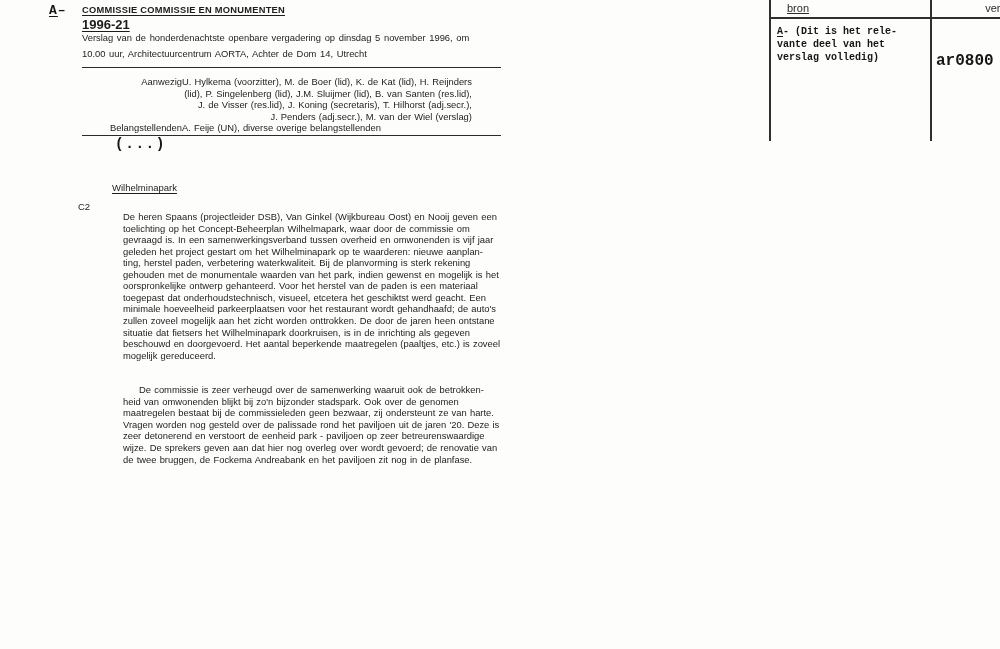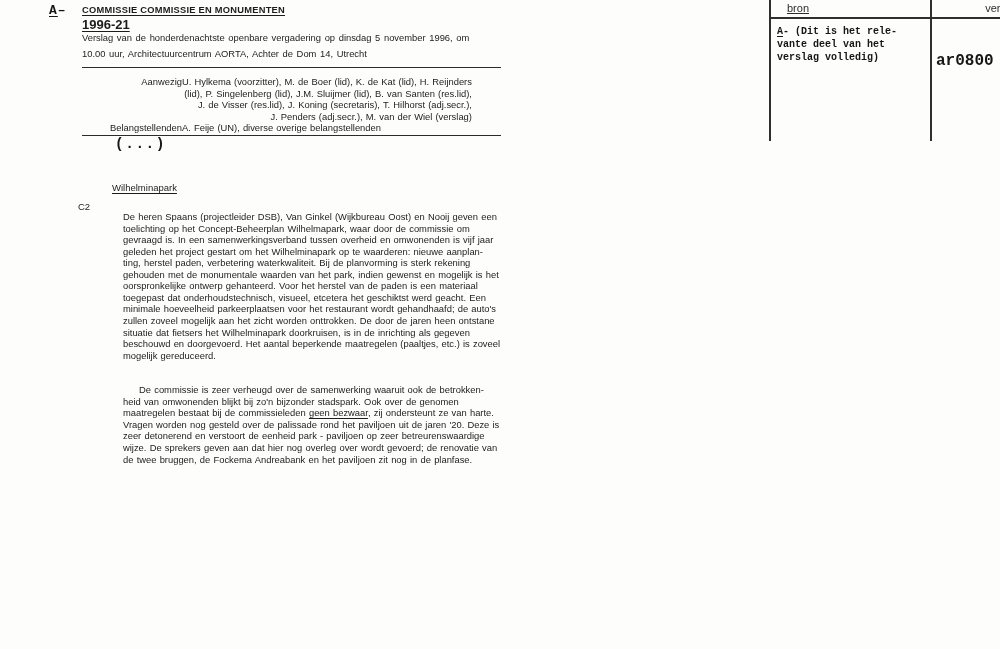--- a/index.html
+++ b/index.html
@@ -91,21 +91,21 @@
     text-underline-offset: 2px;
   }
   .section-body {
     left: 112px; top: 188px;
     font-size: 9.4px;
     line-height: 11.55px;
     white-space: pre;
     word-spacing: 0.6px;
     margin-left: 11px;
   }
-  .u-inline { text-decoration: underline; text-underline-offset: 2px; }
+  .u-inline { text-underline-offset: 2px; }
 
   
   .tline { background: #2f2f2f; }
   .vline1 { left: 769px; top: 0; width: 1.6px; height: 141px; }
   .vline2 { left: 930px; top: 0; width: 1.6px; height: 141px; }
   .hline  { left: 769px; top: 17px; width: 231px; height: 1.6px; }
 
   .col-header {
     top: 2px;
     font-size: 11px;

